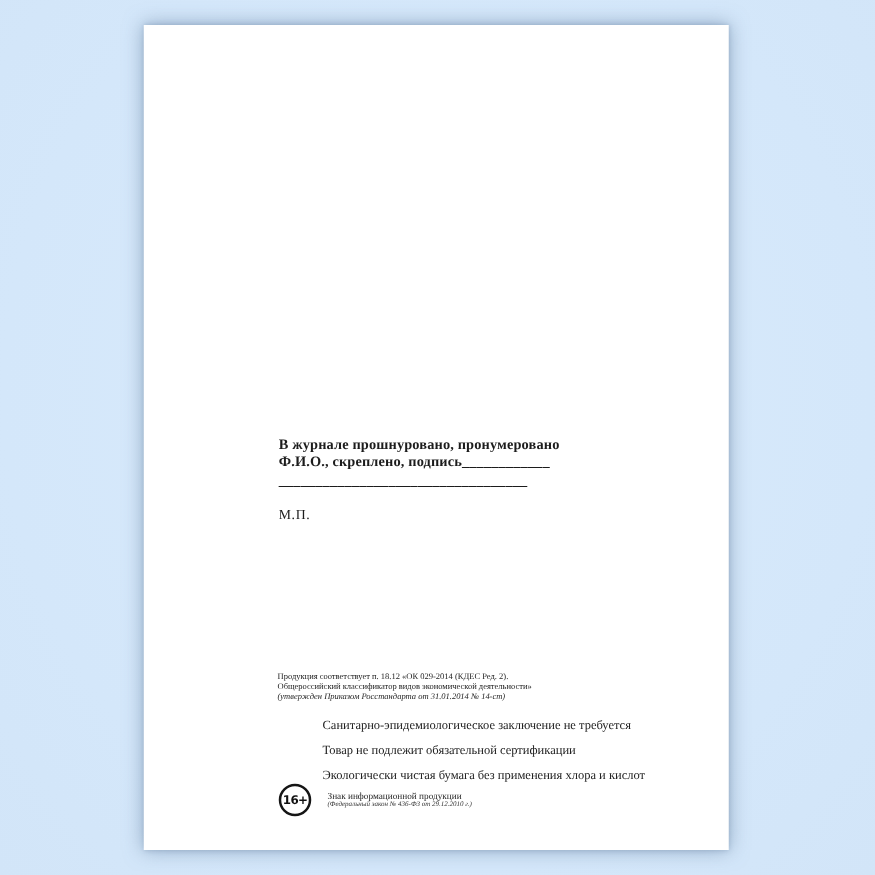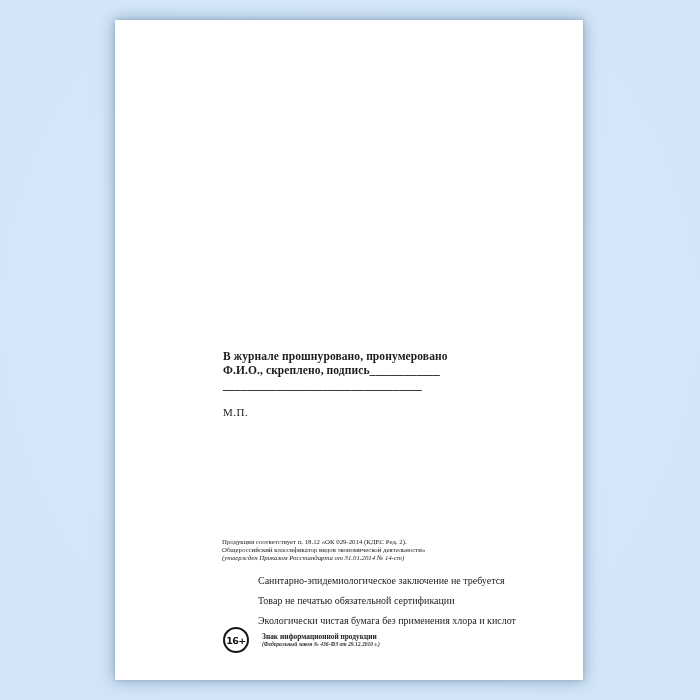--- a/index.html
+++ b/index.html
@@ -88,21 +88,21 @@
     align-items: center;
     justify-content: center;
     font-family: "DejaVu Sans", "Liberation Sans", sans-serif;
     font-weight: bold;
     font-size: 9.5px;
     letter-spacing: -0.6px;
     color: #111111;
     background: #ffffff;
     flex: 0 0 auto;
   }
-  .age-text { color: #222222; font-weight: bold; }
+  .age-text { color: #222222; }
   .age-label { font-size: 7.4px; line-height: 9px; white-space: nowrap; }
   .law-note { font-size: 5.6px; line-height: 7px; white-space: nowrap; color: #333333; }
 </style>
 </head>
 <body>
 
 <div class="stage">
   <div class="paper">
 
     <div class="cert-block">
@@ -113,21 +113,21 @@
     </div>
 
     <div class="compliance">
       <div>Продукция соответствует п. 18.12 «ОК 029-2014 (КДЕС Ред. 2).</div>
       <div>Общероссийский классификатор видов экономической деятельности»</div>
       <div class="italic">(утвержден Приказом Росстандарта от 31.01.2014 № 14-ст)</div>
     </div>
 
     <div class="statements">
       <p>Санитарно-эпидемиологическое заключение не требуется</p>
-      <p>Товар не печатью обязательной сертификации</p>
+      <p>Товар не подлежит обязательной сертификации</p>
       <p>Экологически чистая бумага без применения хлора и кислот</p>
     </div>
 
     <div class="age-row">
       <div class="badge">16+</div>
       <div class="age-text">
         <div class="age-label">Знак информационной продукции</div>
         <div class="law-note italic">(Федеральный закон № 436-ФЗ от 29.12.2010 г.)</div>
       </div>
     </div>

